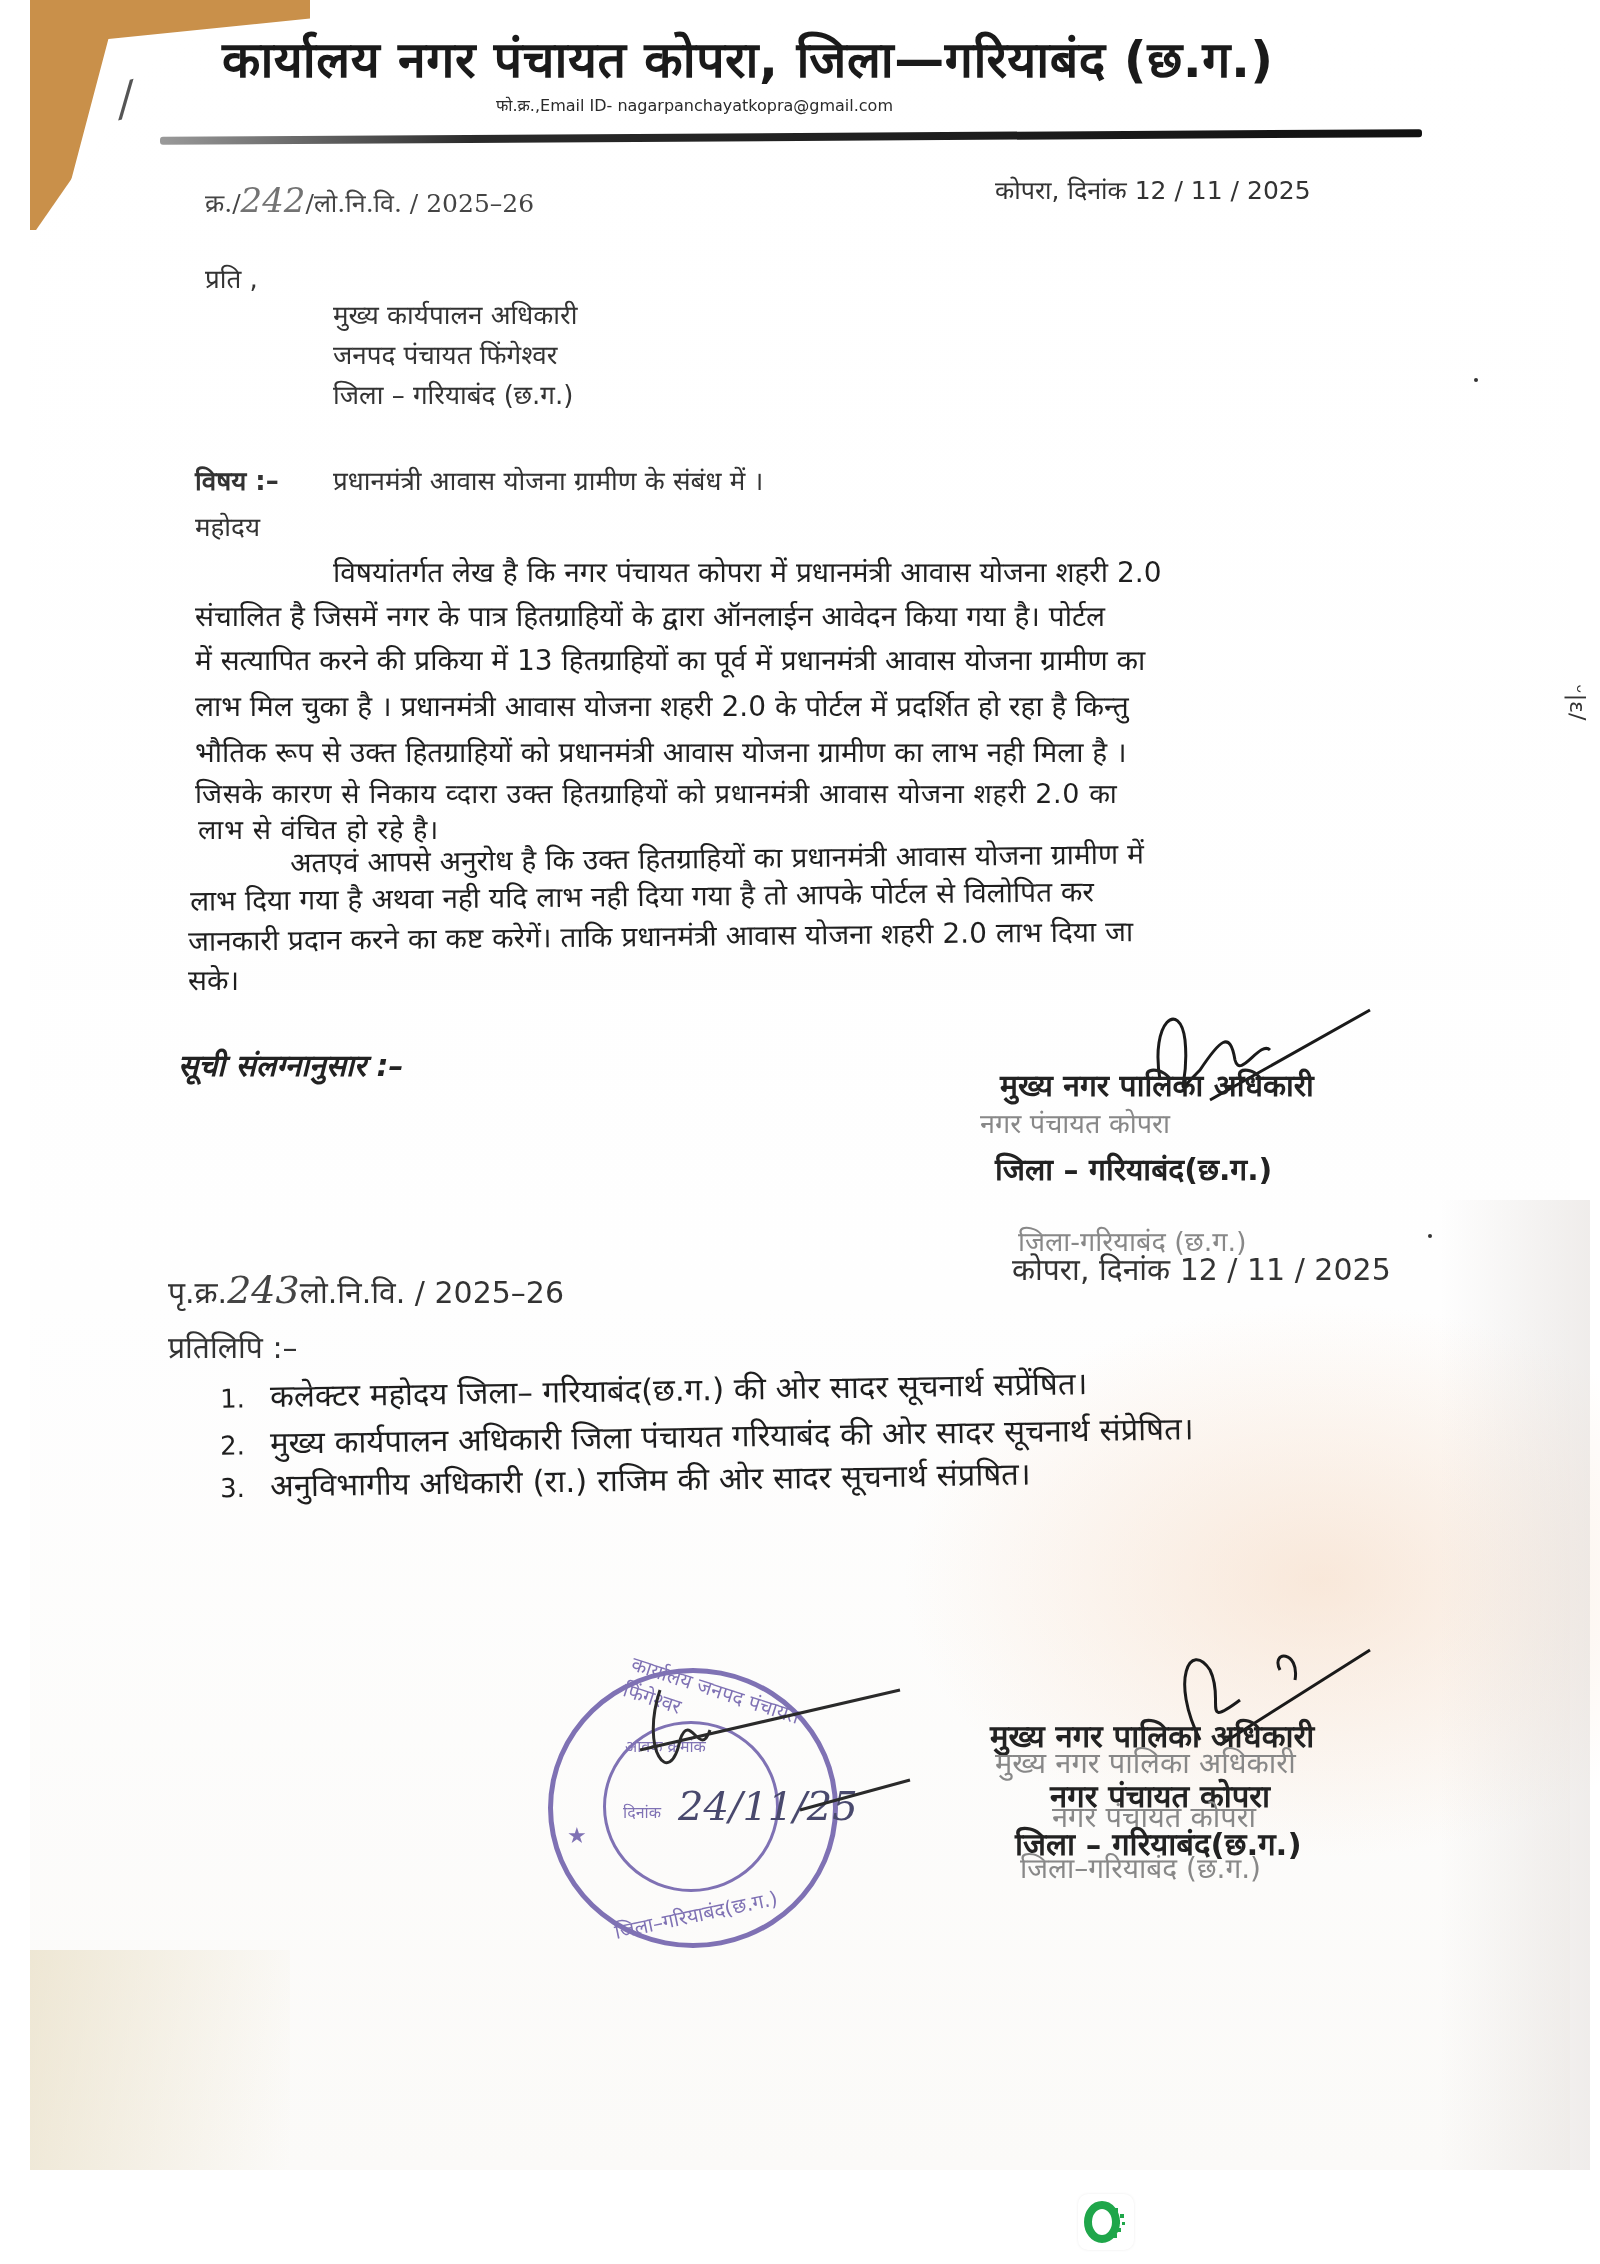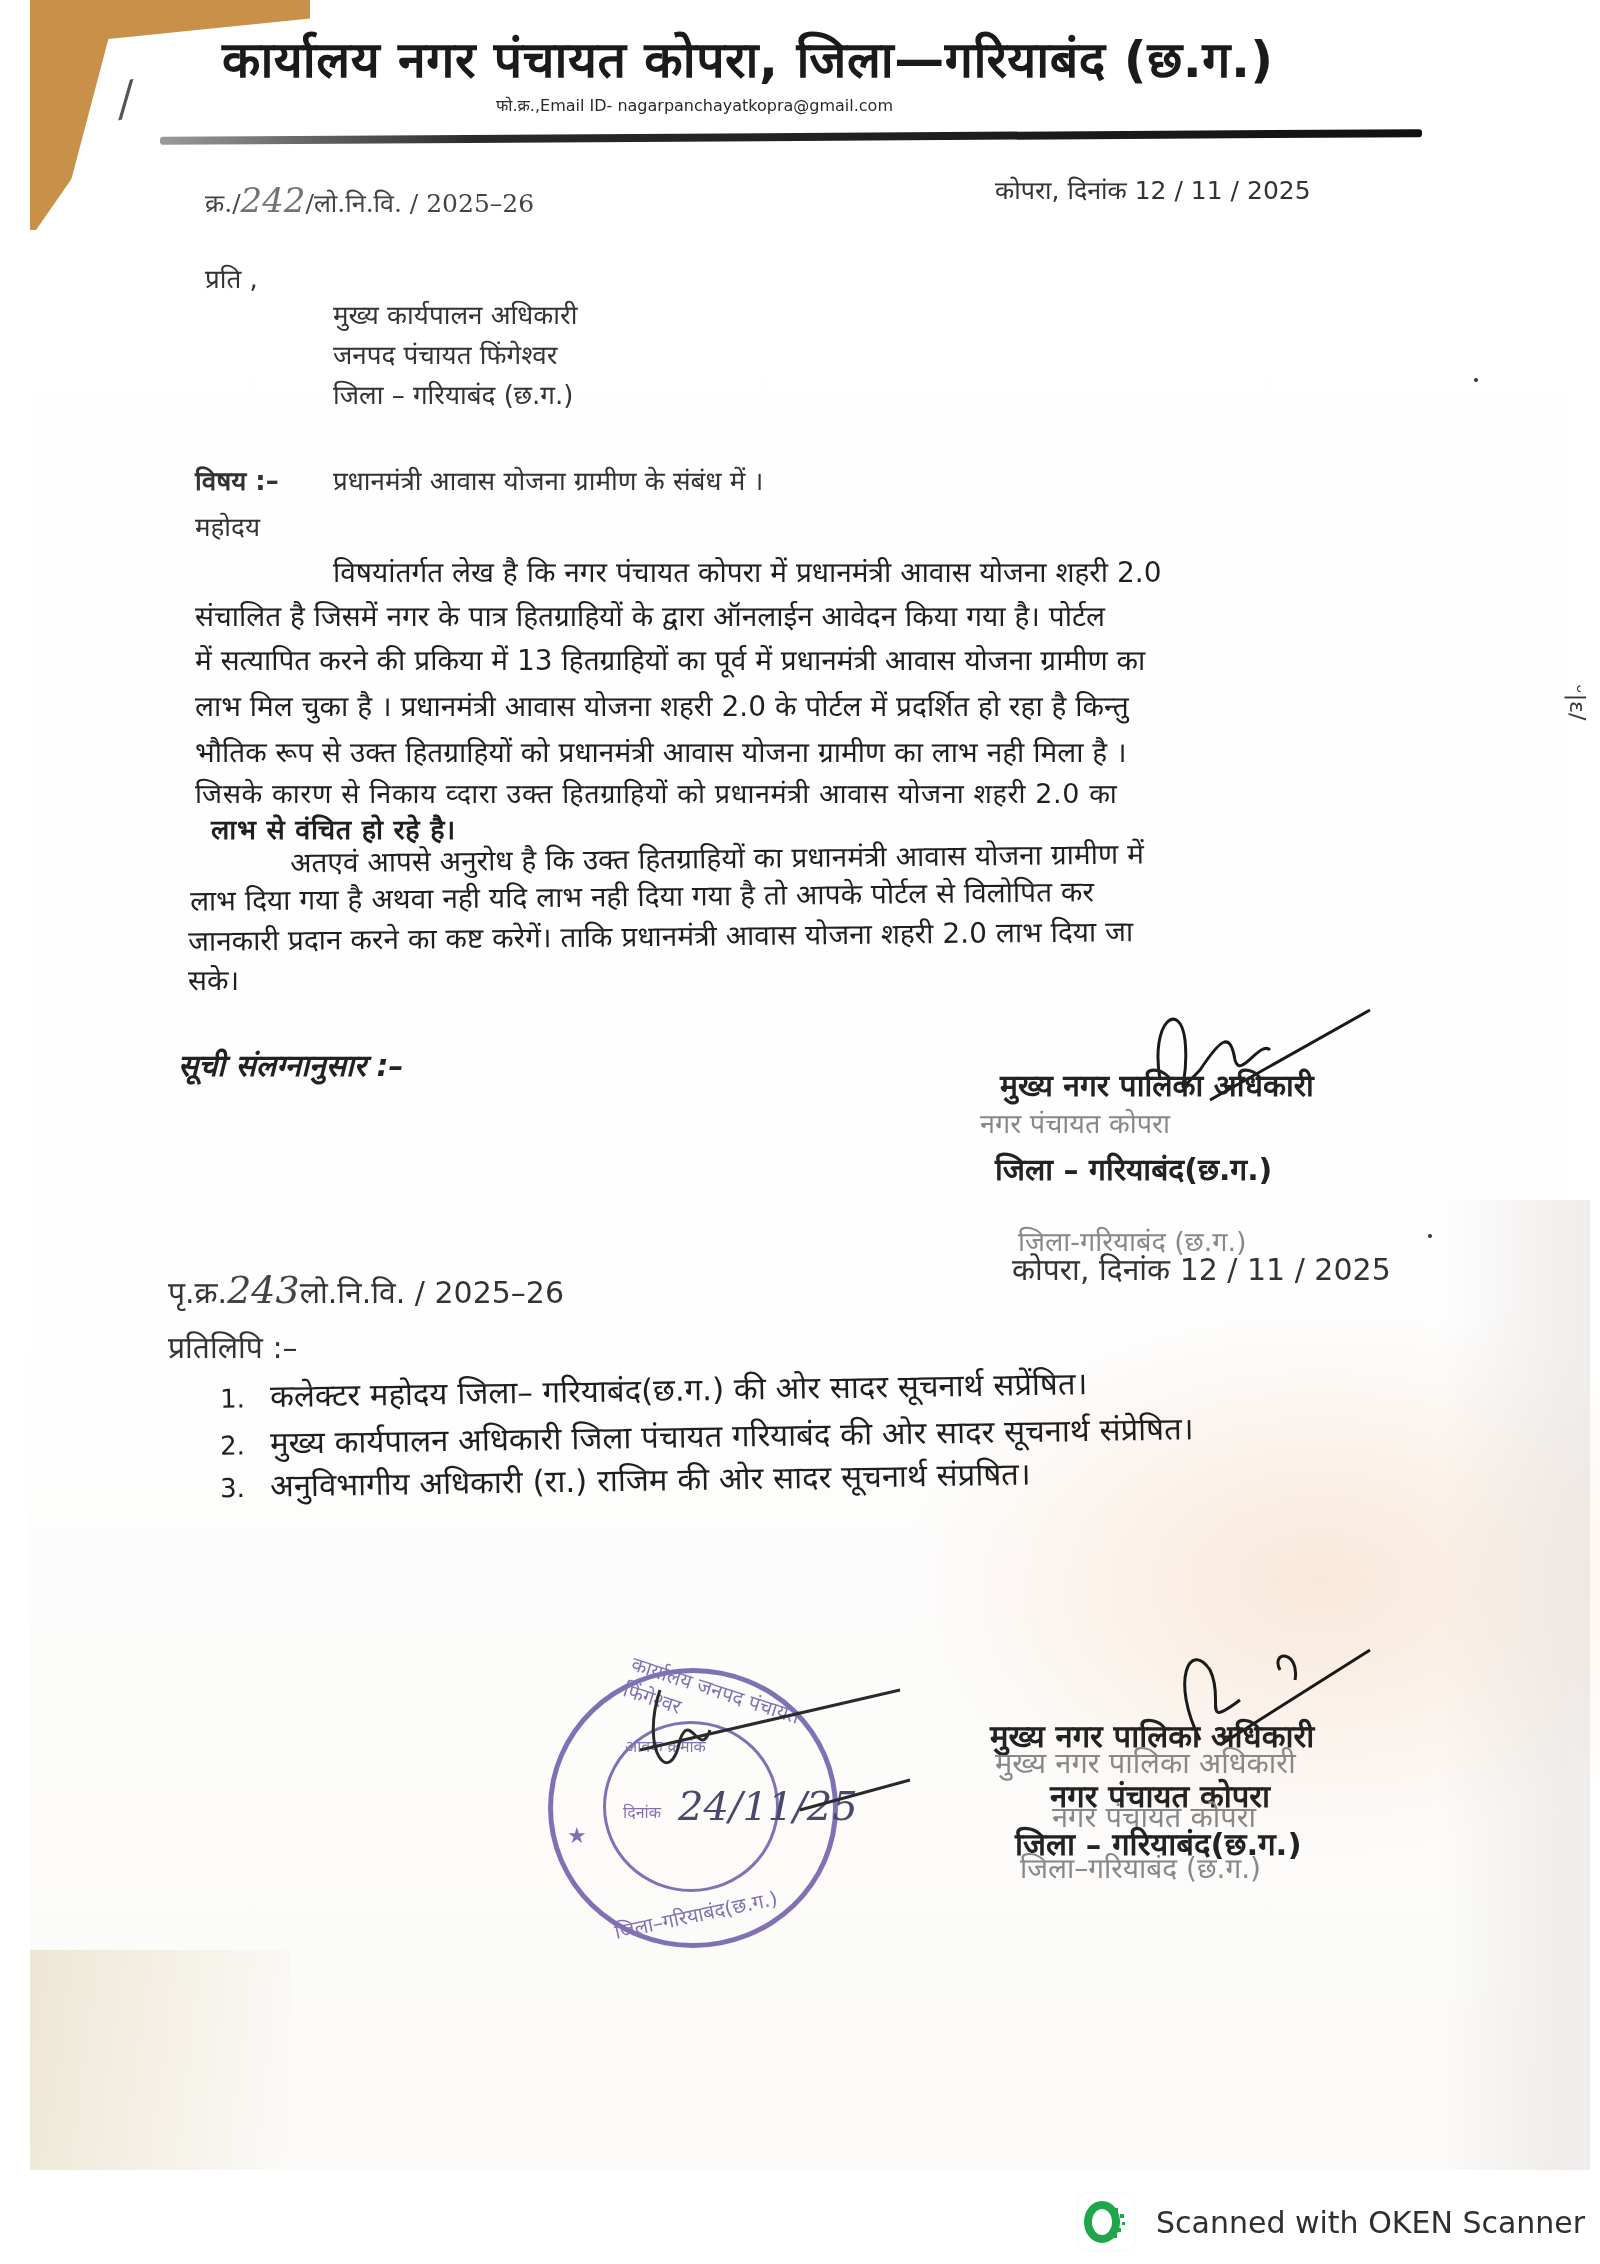--- a/index.html
+++ b/index.html
@@ -116,21 +116,21 @@
 <div class="abs addr" style="left:195px; top:462px;font-weight:bold;">विषय :–</div>
 <div class="abs addr" style="left:333px; top:462px;">प्रधानमंत्री आवास योजना ग्रामीण के संबंध में   ।</div>
 <div class="abs addr" style="left:195px; top:508px;">महोदय</div>
 
 <div class="abs body-text" style="left:333px; top:552px;">विषयांतर्गत लेख है कि नगर पंचायत कोपरा में प्रधानमंत्री आवास योजना शहरी 2.0</div>
 <div class="abs body-text" style="left:195px; top:596px;">संचालित है जिसमें नगर के पात्र हितग्राहियों के द्वारा ऑनलाईन आवेदन किया गया है। पोर्टल</div>
 <div class="abs body-text" style="left:195px; top:640px;">में सत्यापित करने की प्रकिया में 13 हितग्राहियों का पूर्व में प्रधानमंत्री आवास योजना ग्रामीण का</div>
 <div class="abs body-text" style="left:195px; top:686px;">लाभ मिल चुका है । प्रधानमंत्री आवास योजना शहरी 2.0 के पोर्टल में प्रदर्शित हो रहा है किन्तु</div>
 <div class="abs body-text" style="left:195px; top:732px;">भौतिक रूप  से उक्त हितग्राहियों को प्रधानमंत्री आवास योजना ग्रामीण का लाभ नही मिला है ।</div>
 <div class="abs body-text line-tight" style="left:195px; top:774px;">जिसके कारण से निकाय व्दारा उक्त हितग्राहियों को प्रधानमंत्री आवास योजना शहरी 2.0 का</div>
-<div class="abs body-text line-tight" style="left:211px; top:810px;font-weight:bold;">लाभ से वंचित हो रहे है।</div>
+<div class="abs body-text line-tight" style="left:198px; top:810px;">लाभ से वंचित हो रहे है।</div>
 
 <div class="abs body-text" style="left:290px; top:838px; transform: rotate(-0.6deg);">अतएवं आपसे अनुरोध है कि उक्त हितग्राहियों का प्रधानमंत्री आवास योजना ग्रामीण में</div>
 <div class="abs body-text" style="left:190px; top:876px; transform: rotate(-0.6deg);">लाभ दिया गया है अथवा नही यदि लाभ नही दिया गया है तो आपके पोर्टल से विलोपित कर</div>
 <div class="abs body-text" style="left:188px; top:916px; transform: rotate(-0.6deg);">जानकारी प्रदान करने का कष्ट करेगें। ताकि प्रधानमंत्री आवास योजना शहरी 2.0 लाभ दिया जा</div>
 <div class="abs body-text" style="left:188px; top:960px;">सके।</div>
 
 <div class="abs sign-block" style="left:178px; top:1044px; font-weight:bold;font-style:italic;">सूची संलग्नानुसार :–</div>
 
 <svg class="signature" viewBox="0 0 250 110">
   <path d="M20 80 C 10 20, 40 0, 45 40 C 50 90, 30 100, 60 70 C 80 40, 90 30, 95 60 C 100 80, 120 40, 130 50 M70 100 L 230 10" stroke="#1a1a1a" stroke-width="3" fill="none"></path>
@@ -188,14 +188,13 @@
     <svg width="44" height="44" viewBox="0 0 44 44">
       <ellipse cx="18" cy="22" rx="14" ry="17" fill="none" stroke="#1fa64a" stroke-width="8"></ellipse>
       <rect x="30" y="8" width="4" height="4" fill="#1fa64a"></rect>
       <rect x="36" y="14" width="4" height="4" fill="#1fa64a"></rect>
       <rect x="32" y="20" width="4" height="4" fill="#1fa64a"></rect>
       <rect x="38" y="22" width="3" height="3" fill="#1fa64a"></rect>
       <rect x="33" y="28" width="4" height="4" fill="#1fa64a"></rect>
       <rect x="29" y="34" width="4" height="4" fill="#1fa64a"></rect>
     </svg>
   </div>
-  <span class="oken-text">Scanned with OKEN Scanner</span>
 </div>
 
 </body></html>

